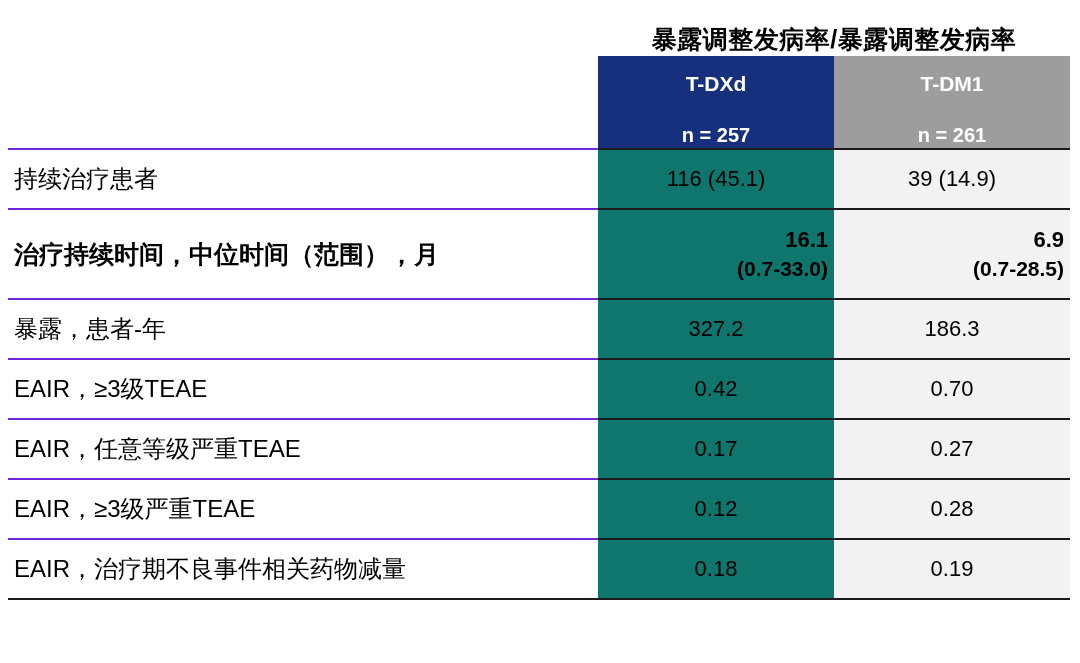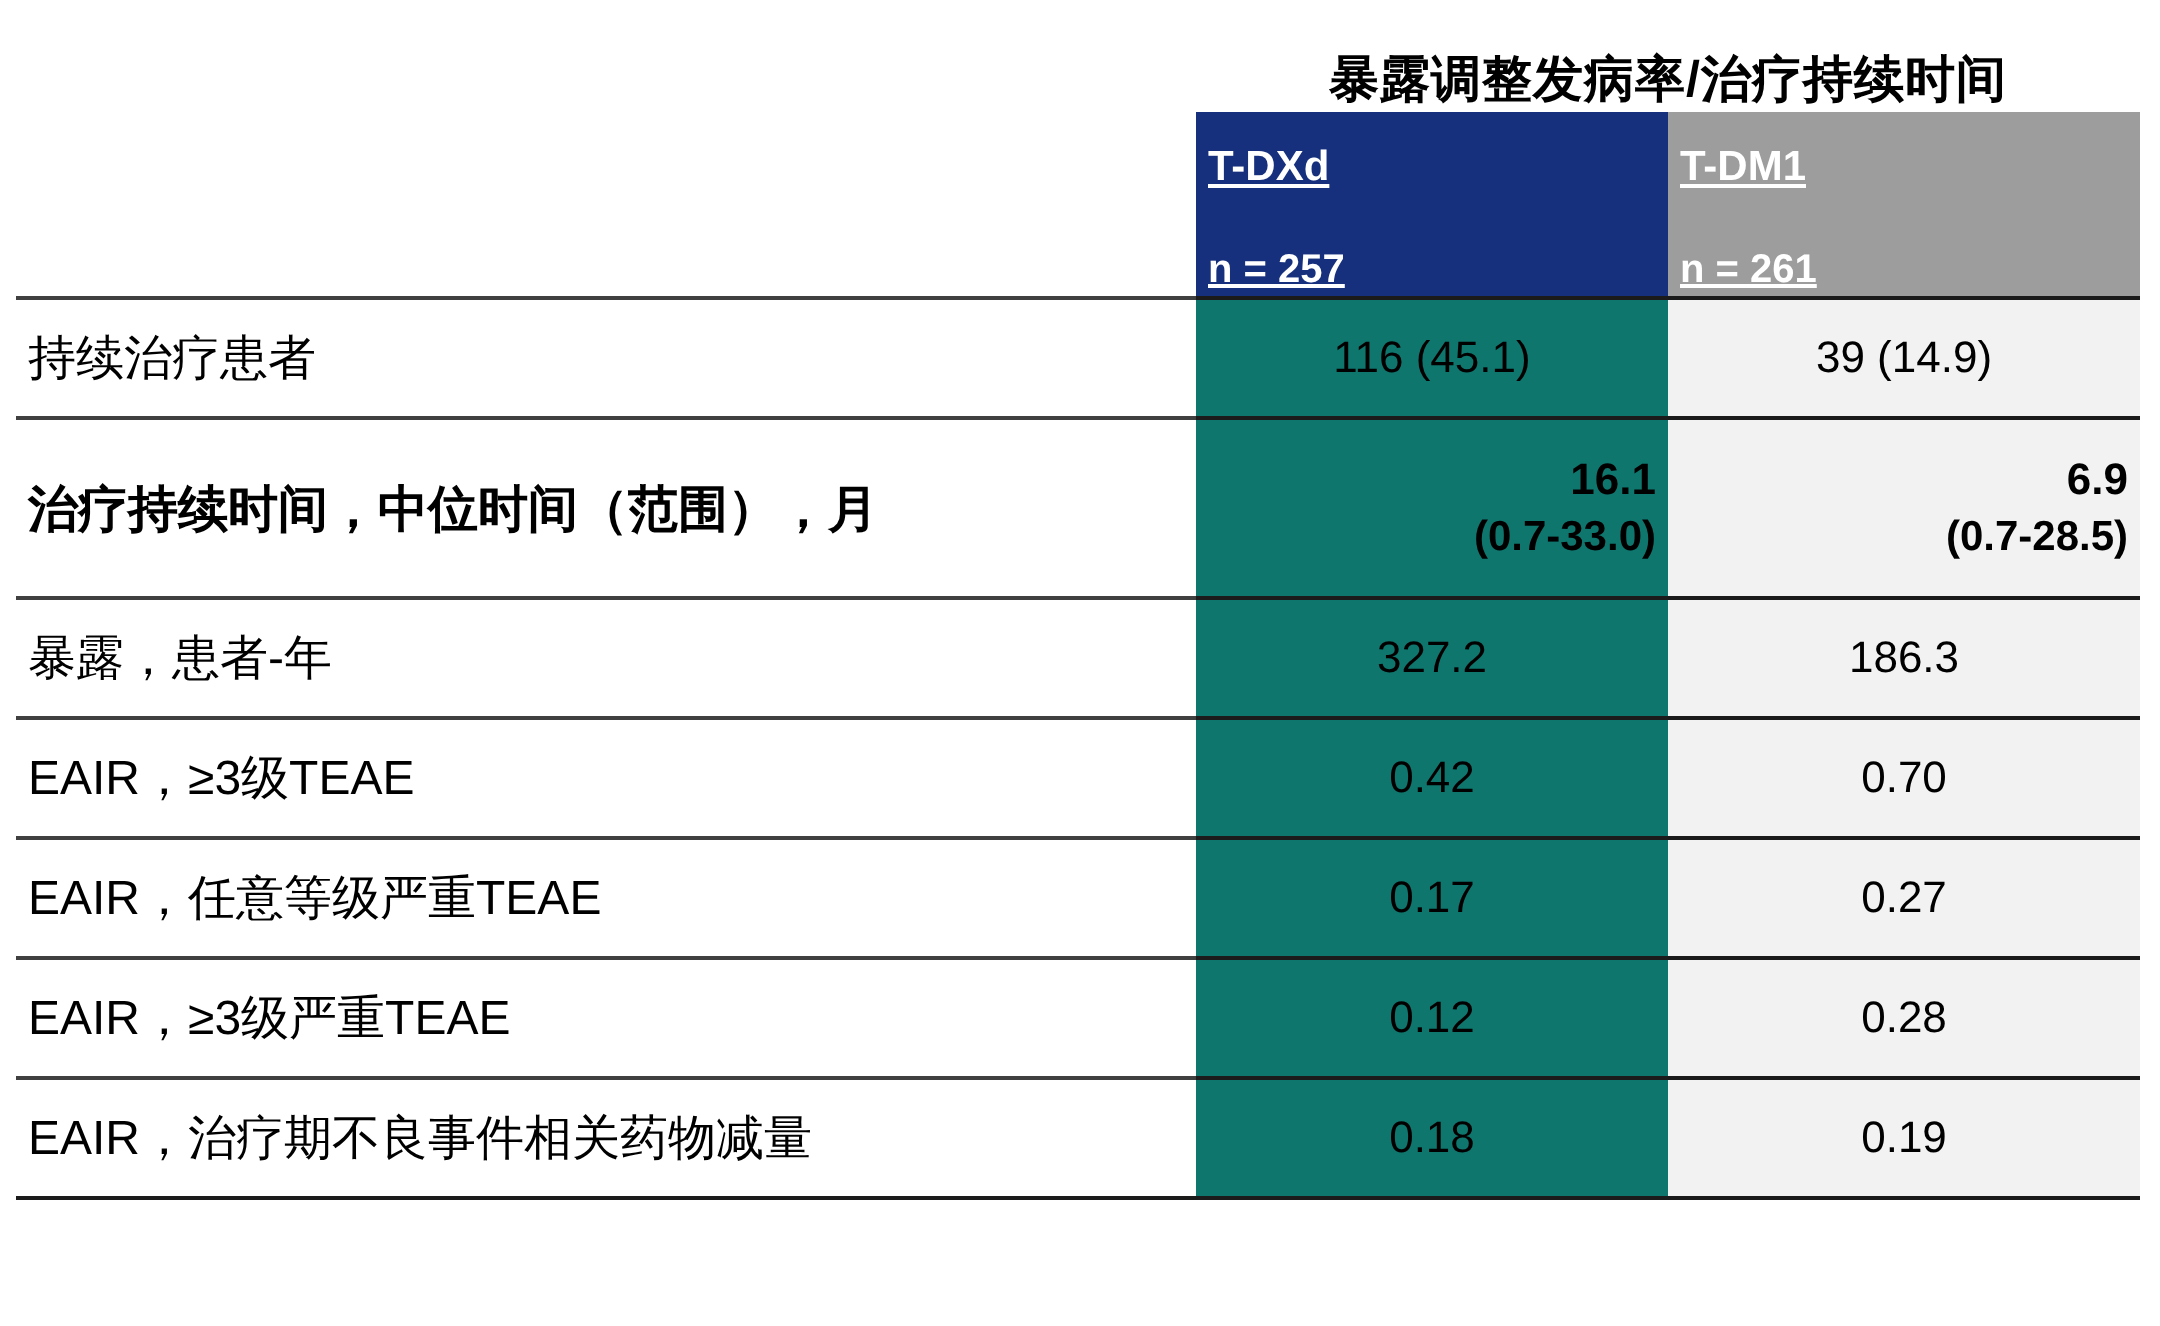--- a/index.html
+++ b/index.html
@@ -43,38 +43,38 @@
   .super-header-title {
     font-size: 25px;
     font-weight: bold;
     text-align: center;
     padding: 14px 0 10px 0;
     letter-spacing: 0.5px;
   }
   .spacer-cell { height: 56px; }
 
   .head-cell {
+    text-align: center;
     font-weight: bold;
     font-size: 21px;
     line-height: 1.32;
     padding: 14px 6px 0 6px;
     color: #ffffff;
     vertical-align: middle;
-    text-decoration: underline;
   }
   .head-cell.tdxd { background: #16307d; }
   .head-cell.tdm1 { background: #9d9d9d; }
   .head-cell .n-line { font-size: 20px; display: block; margin-top: 24px; }
 
   .row-label {
     font-size: 24px;
     padding: 13px 4px 13px 6px;
     vertical-align: middle;
     white-space: nowrap;
-    border-top: 2px solid #404040;
+    border-top: 2px solid #6d28d9;
   }
   .row-val {
     font-size: 22px;
     text-align: center;
     vertical-align: middle;
     padding: 13px 6px;
     border-top: 2px solid #1b1b1b;
   }
   .row-val.a { background: #0f766e; }
   .row-val.b { background: #f2f2f2; }
@@ -98,21 +98,21 @@
   <div class="table-wrap">
     <table class="data-table">
       <colgroup>
         <col class="c-label">
         <col class="c-a">
         <col class="c-b">
       </colgroup>
       <tbody>
         <tr class="super-header-row">
           <td class="spacer-cell"></td>
-          <td colspan="2" class="super-header-title">暴露调整发病率/治疗持续时间</td>
+          <td colspan="2" class="super-header-title">暴露调整发病率/暴露调整发病率</td>
         </tr>
         <tr>
           <td></td>
           <td class="head-cell tdxd">
             <span>T-DXd</span>
             <span class="n-line">n = 257</span>
           </td>
           <td class="head-cell tdm1">
             <span>T-DM1</span>
             <span class="n-line">n = 261</span>

